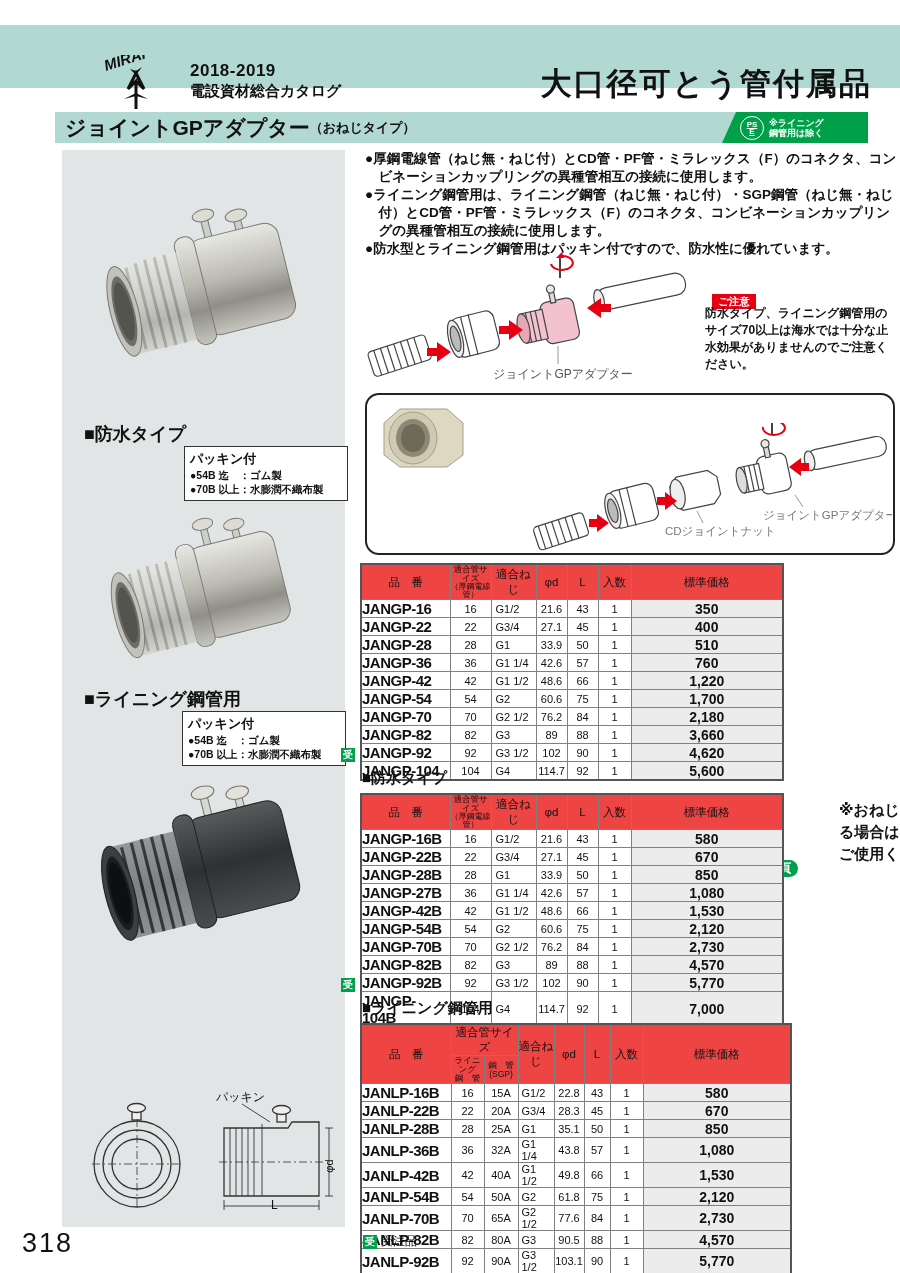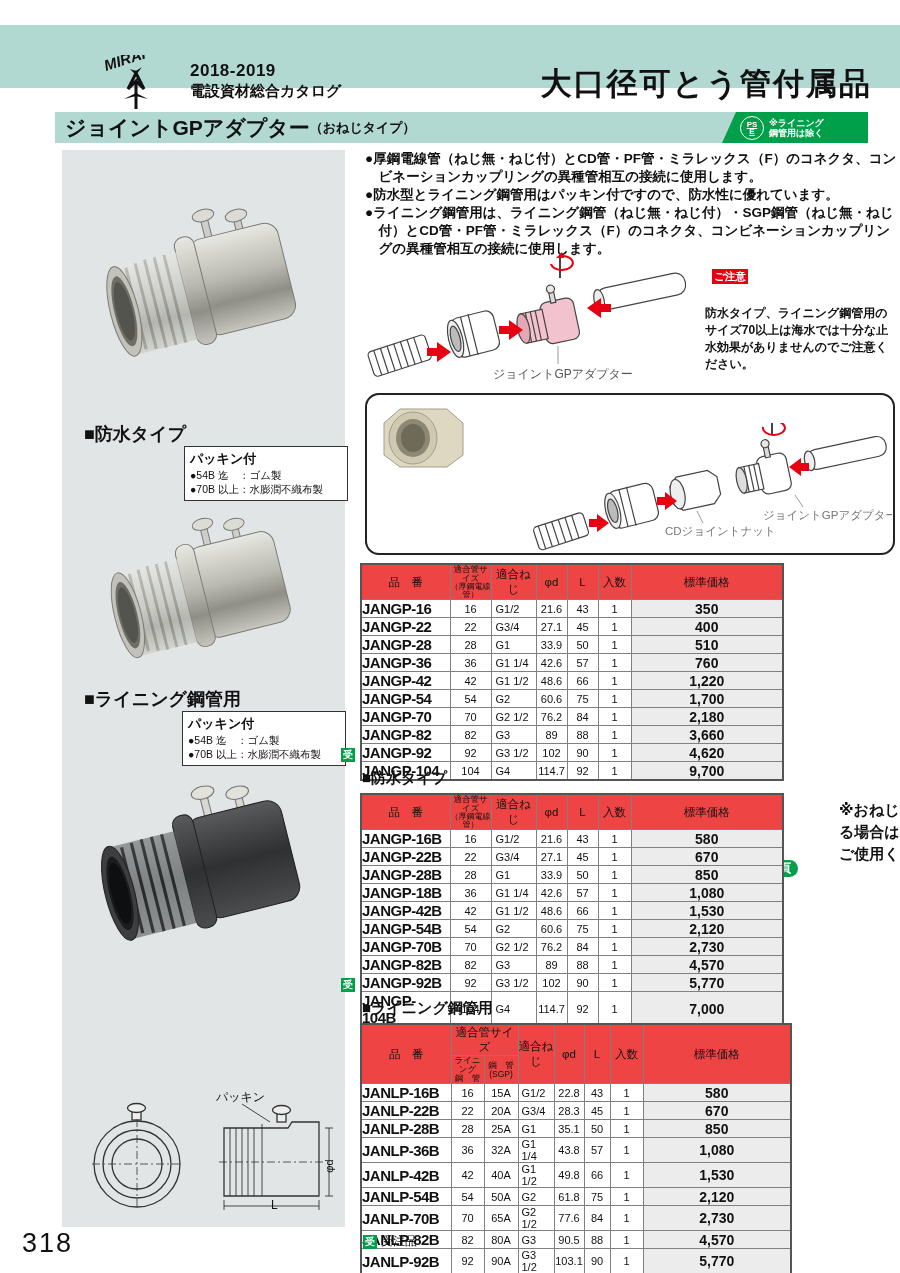--- a/index.html
+++ b/index.html
@@ -25,26 +25,26 @@
   .pse-circle{width:22px;height:22px;border:1.6px solid #fff;border-radius:50%;
               margin-left:18px;display:flex;flex-direction:column;align-items:center;justify-content:center;
               font-size:8px;font-weight:bold;line-height:7px;text-decoration:underline;}
   .pse-note{font-size:9px;line-height:10px;margin-left:5px;white-space:pre-line;font-weight:bold;}
 
   
   .left-panel{left:62px;top:150px;width:283px;height:1077px;background:#e1e5e6;}
   .lp-heading{font-size:18px;font-weight:800;}
   .packing-box{background:#fff;border:1px solid #333;width:152px;padding:3px 5px 4px 5px;}
   .packing-title{font-size:13px;font-weight:800;}
-  .packing-line{font-size:10.5px;line-height:14px;}
+  .packing-line{font-size:10.5px;line-height:14px;font-weight:bold;}
 
   
   .bullets{left:365px;top:150px;width:532px;font-size:13.5px;line-height:18px;font-weight:bold;}
   .bullet{padding-left:1em;text-indent:-1em;}
-  .caution-badge{left:712px;top:269px;width:36px;height:15px;background:#e60012;color:#fff;
+  .caution-badge{left:712px;top:294px;width:44px;height:15px;background:#e60012;color:#fff;
                  font-size:10.5px;font-weight:bold;text-align:center;line-height:15px;}
   .caution-text{left:705px;top:305px;width:192px;font-size:12px;line-height:17px;font-weight:bold;}
 
   .note-box{left:365px;top:393px;width:530px;height:162px;border:2.5px solid #222;border-radius:14px;box-sizing:border-box;background:#fff;}
   .note-text{left:472px;top:404px;width:258px;font-size:15px;font-weight:800;line-height:22px;}
   .page-ref{left:377px;top:465px;height:17px;background:#00a04a;border-radius:9px;color:#fff;
             display:flex;align-items:center;padding:0 7px 0 4px;font-size:12px;font-weight:bold;}
   .page-ref .arr{font-size:11px;margin-right:2px;}
 
   
@@ -224,22 +224,22 @@
       <path d="M168 16 L196 34" stroke-width="0.9"></path>
     </g>
     <text x="142" y="13" font-size="12" fill="#111">パッキン</text>
     <text x="259" y="78" font-size="11" fill="#111" transform="rotate(-90 259 78)" text-anchor="middle">φd</text>
     <text x="197" y="121" font-size="12" fill="#111">L</text>
   </svg>
 </div>
 
 <div class="abs bullets">
   <div class="bullet">●厚鋼電線管（ねじ無・ねじ付）とCD管・PF管・ミラレックス（F）のコネクタ、コンビネーションカップリングの異種管相互の接続に使用します。</div>
+  <div class="bullet">●ライニング鋼管用は、ライニング鋼管（ねじ無・ねじ付）・SGP鋼管（ねじ無・ねじ付）とCD管・PF管・ミラレックス（F）のコネクタ、コンビネーションカップリングの異種管相互の接続に使用します。</div>
   <div class="bullet">●防水型とライニング鋼管用はパッキン付ですので、防水性に優れています。</div>
-  <div class="bullet">●ライニング鋼管用は、ライニング鋼管（ねじ無・ねじ付）・SGP鋼管（ねじ無・ねじ付）とCD管・PF管・ミラレックス（F）のコネクタ、コンビネーションカップリングの異種管相互の接続に使用します。</div>
 </div>
 
 <svg class="abs" style="left:365px;top:246px" width="335" height="145" viewBox="0 0 335 145">
   <g fill="none" stroke="#444" stroke-width="1.2">
     <g transform="rotate(-18 40 110)">
       <rect x="5" y="95" width="60" height="26" rx="4" fill="#fff"></rect>
       <line x1="12" y1="95" x2="12" y2="121"></line>
         <line x1="19" y1="95" x2="19" y2="121"></line>
       <line x1="26" y1="95" x2="26" y2="121"></line>
         <line x1="33" y1="95" x2="33" y2="121"></line>
@@ -465,21 +465,21 @@
         <td>1</td>
         <td class="price">4,620</td>
       </tr>
       <tr>
         <td class="model">JANGP-104</td>
         <td>104</td>
         <td>G4</td>
         <td>114.7</td>
         <td>92</td>
         <td>1</td>
-        <td class="price">9,700</td>
+        <td class="price">5,600</td>
       </tr>
     </tbody>
   </table>
 <div class="abs order-badge" style="left:341px;top:748px">受</div>
 
 <div class="abs tbl-heading" style="left:362px;top:769px">■防水タイプ</div>
 <table class="abs cat t12" style="left:360px;top:793px">
     <colgroup>
       <col style="width: 89px;">
       <col style="width: 41px;">
@@ -537,21 +537,21 @@
       <tr>
         <td class="model">JANGP-28B</td>
         <td>28</td>
         <td>G1</td>
         <td>33.9</td>
         <td>50</td>
         <td>1</td>
         <td class="price">850</td>
       </tr>
       <tr>
-        <td class="model">JANGP-18B</td>
+        <td class="model">JANGP-27B</td>
         <td>36</td>
         <td>G1 1/4</td>
         <td>42.6</td>
         <td>57</td>
         <td>1</td>
         <td class="price">1,080</td>
       </tr>
       <tr>
         <td class="model">JANGP-42B</td>
         <td>42</td>

